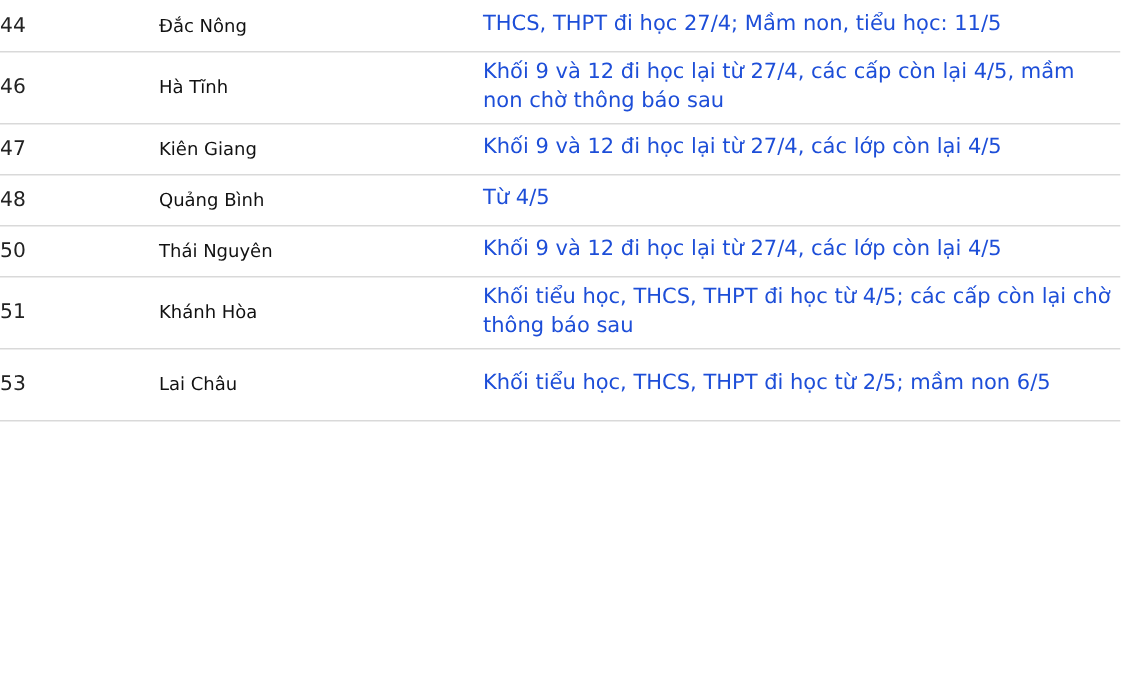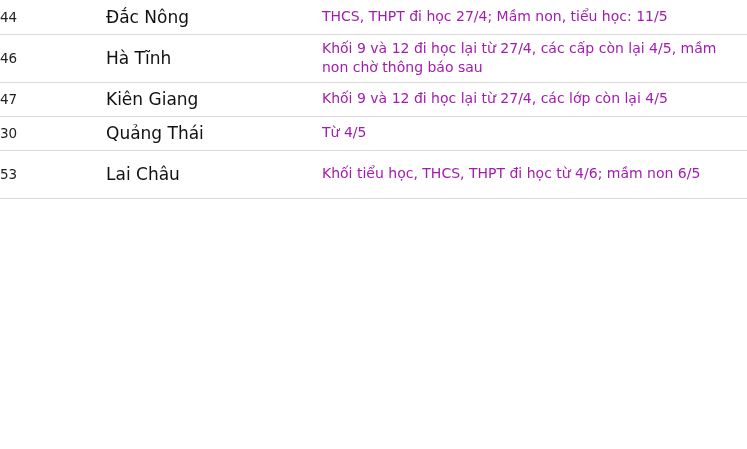--- a/index.html
+++ b/index.html
@@ -36,28 +36,28 @@
   }
   td.col-index {
     width: 106px;
     padding-left: 22px;
     font-size: 13.5px;
     color: #222222;
   }
   td.col-province {
     width: 216px;
     padding-left: 22px;
-    font-size: 17px;
+    font-size: 12px;
     color: #111111;
   }
   td.col-note {
     padding-left: 22px;
     padding-right: 20px;
     font-size: 14px;
-    color: #a21caf;
+    color: #1d4ed8;
     line-height: 1.38;
   }
   tr.tall-row {
     height: 48px;
   }
   tr.data-row:last-child td {
     border-bottom: 1px solid #d9d9d9;
   }
 </style>
 </head>
@@ -75,24 +75,34 @@
         <td class="col-index">46</td>
         <td class="col-province">Hà Tĩnh</td>
         <td class="col-note">Khối 9 và 12 đi học lại từ 27/4, các cấp còn lại 4/5, mầm non chờ thông báo sau</td>
       </tr>
       <tr class="data-row">
         <td class="col-index">47</td>
         <td class="col-province">Kiên Giang</td>
         <td class="col-note">Khối 9 và 12 đi học lại từ 27/4, các lớp còn lại 4/5</td>
       </tr>
       <tr class="data-row">
-        <td class="col-index">30</td>
-        <td class="col-province">Quảng Thái</td>
+        <td class="col-index">48</td>
+        <td class="col-province">Quảng Bình</td>
         <td class="col-note">Từ 4/5</td>
+      </tr>
+      <tr class="data-row">
+        <td class="col-index">50</td>
+        <td class="col-province">Thái Nguyên</td>
+        <td class="col-note">Khối 9 và 12 đi học lại từ 27/4, các lớp còn lại 4/5</td>
+      </tr>
+      <tr class="data-row tall-row">
+        <td class="col-index">51</td>
+        <td class="col-province">Khánh Hòa</td>
+        <td class="col-note">Khối tiểu học, THCS, THPT đi học từ 4/5; các cấp còn lại chờ thông báo sau</td>
       </tr>
       <tr class="data-row tall-row">
         <td class="col-index">53</td>
         <td class="col-province">Lai Châu</td>
-        <td class="col-note">Khối tiểu học, THCS, THPT đi học từ 4/6; mầm non 6/5</td>
+        <td class="col-note">Khối tiểu học, THCS, THPT đi học từ 2/5; mầm non 6/5</td>
       </tr>
     </tbody>
   </table>
 </div>
 
 </body></html>

